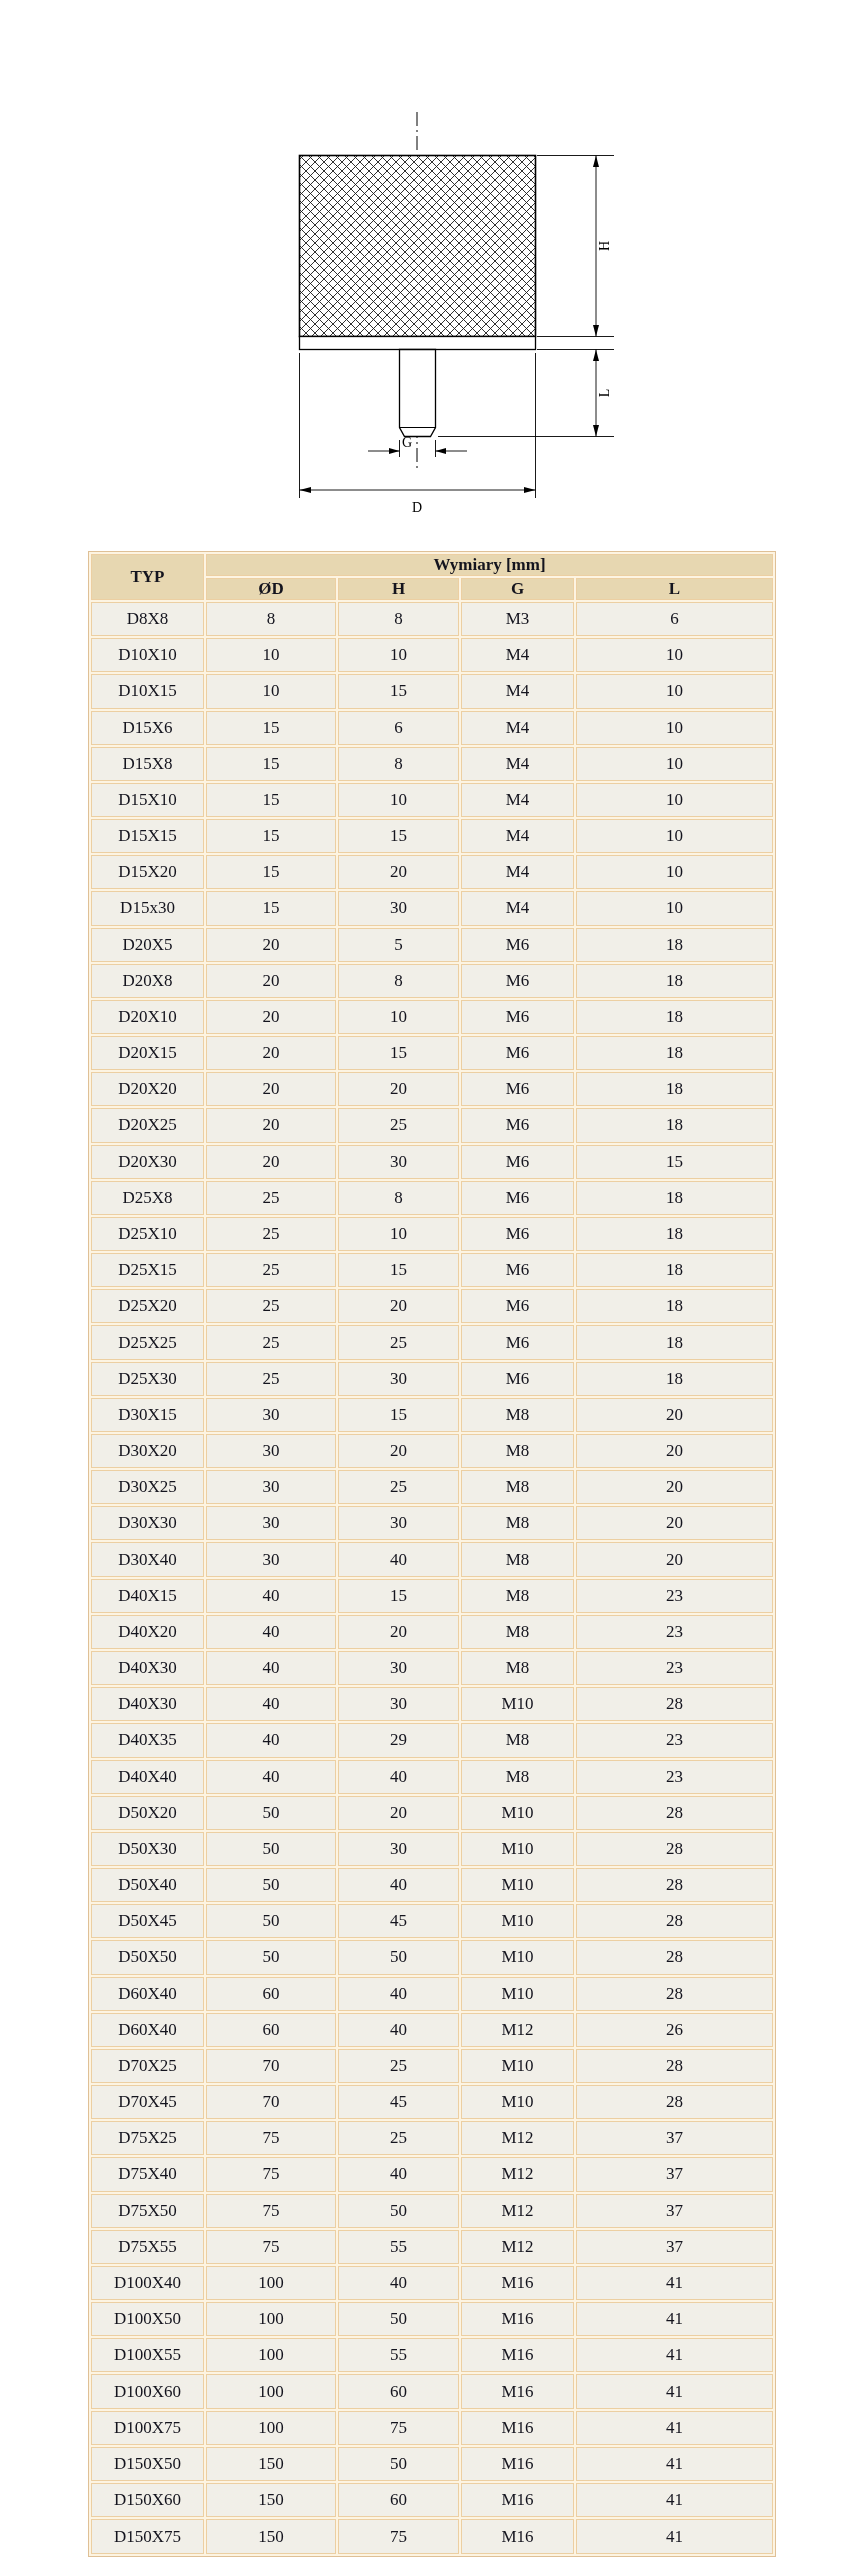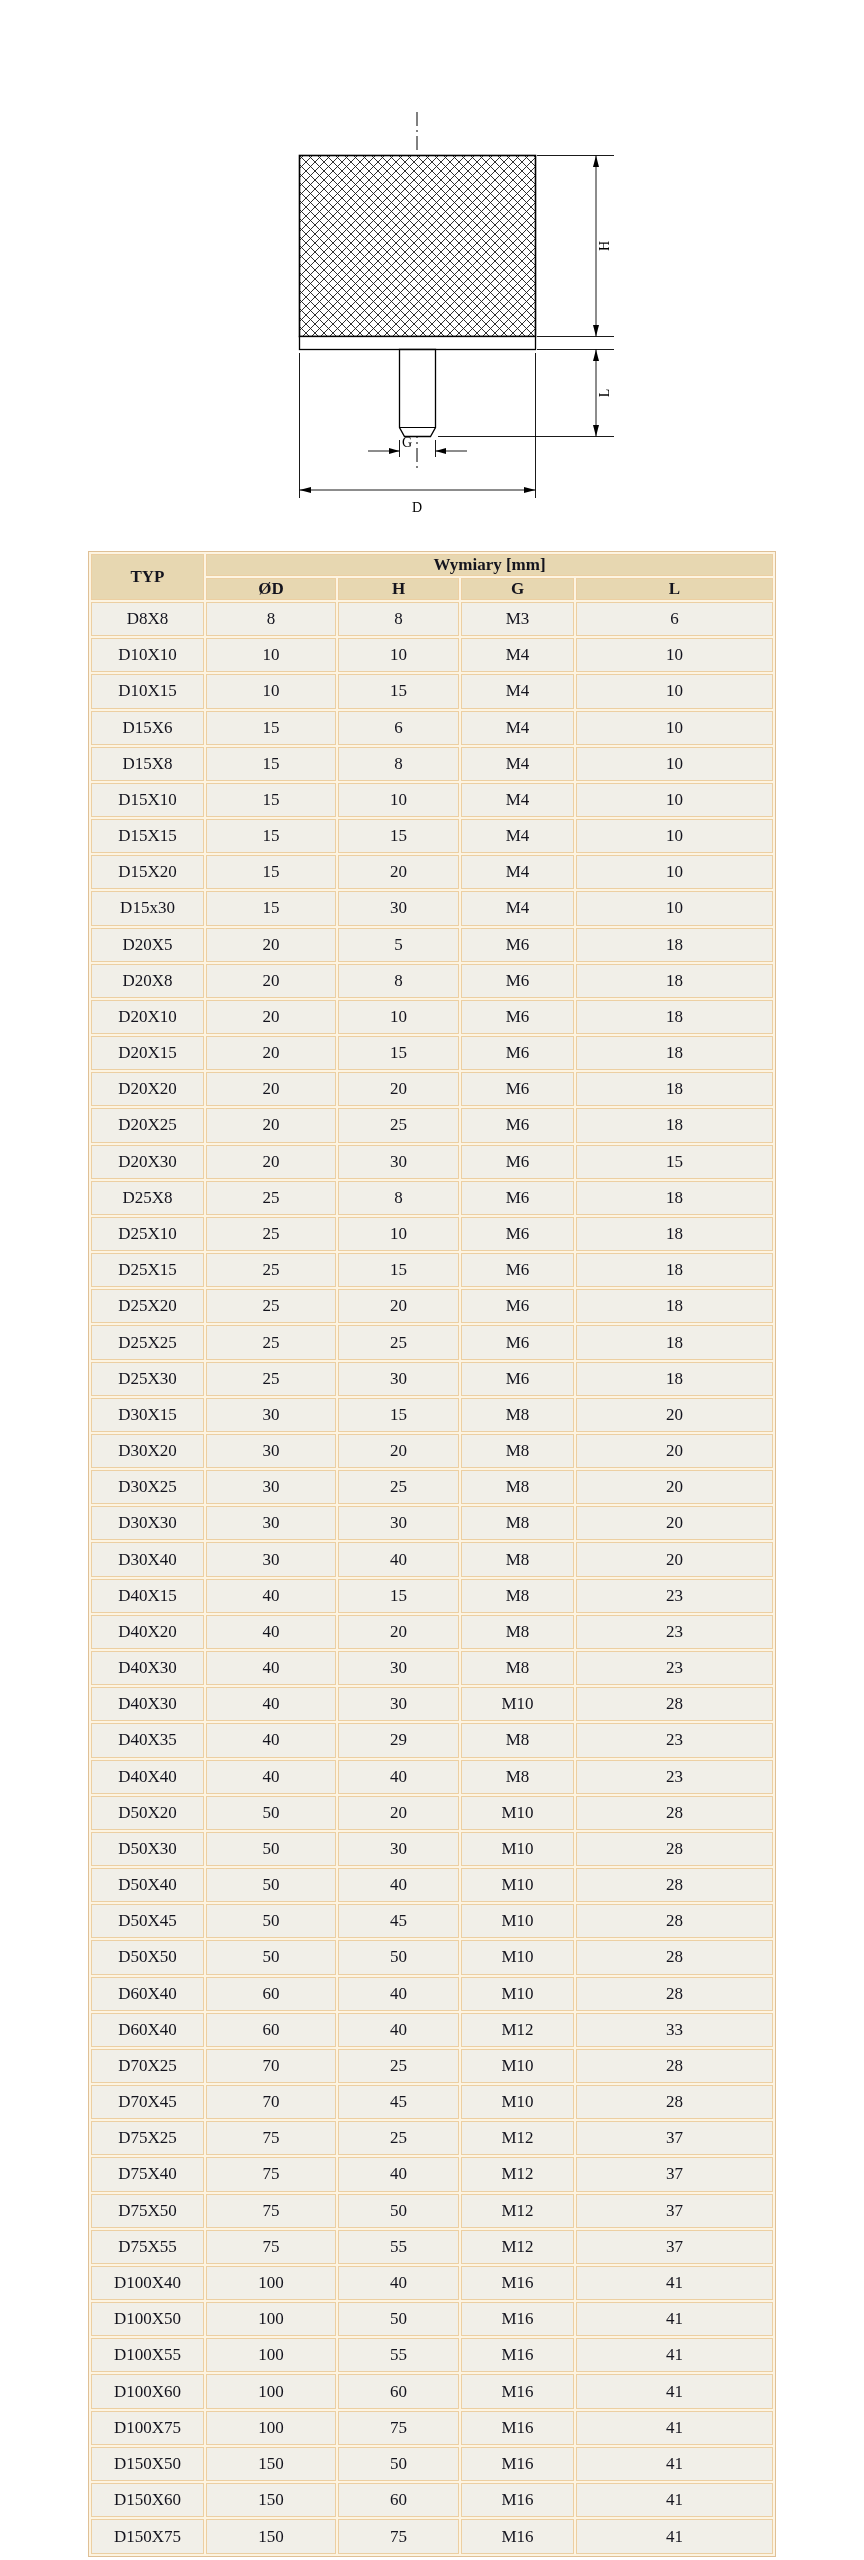--- a/index.html
+++ b/index.html
@@ -377,21 +377,21 @@
           <td>60</td>
           <td>40</td>
           <td>M10</td>
           <td>28</td>
         </tr>
         <tr>
           <td>D60X40</td>
           <td>60</td>
           <td>40</td>
           <td>M12</td>
-          <td>33</td>
+          <td>26</td>
         </tr>
         <tr>
           <td>D70X25</td>
           <td>70</td>
           <td>25</td>
           <td>M10</td>
           <td>28</td>
         </tr>
         <tr>
           <td>D70X45</td>

